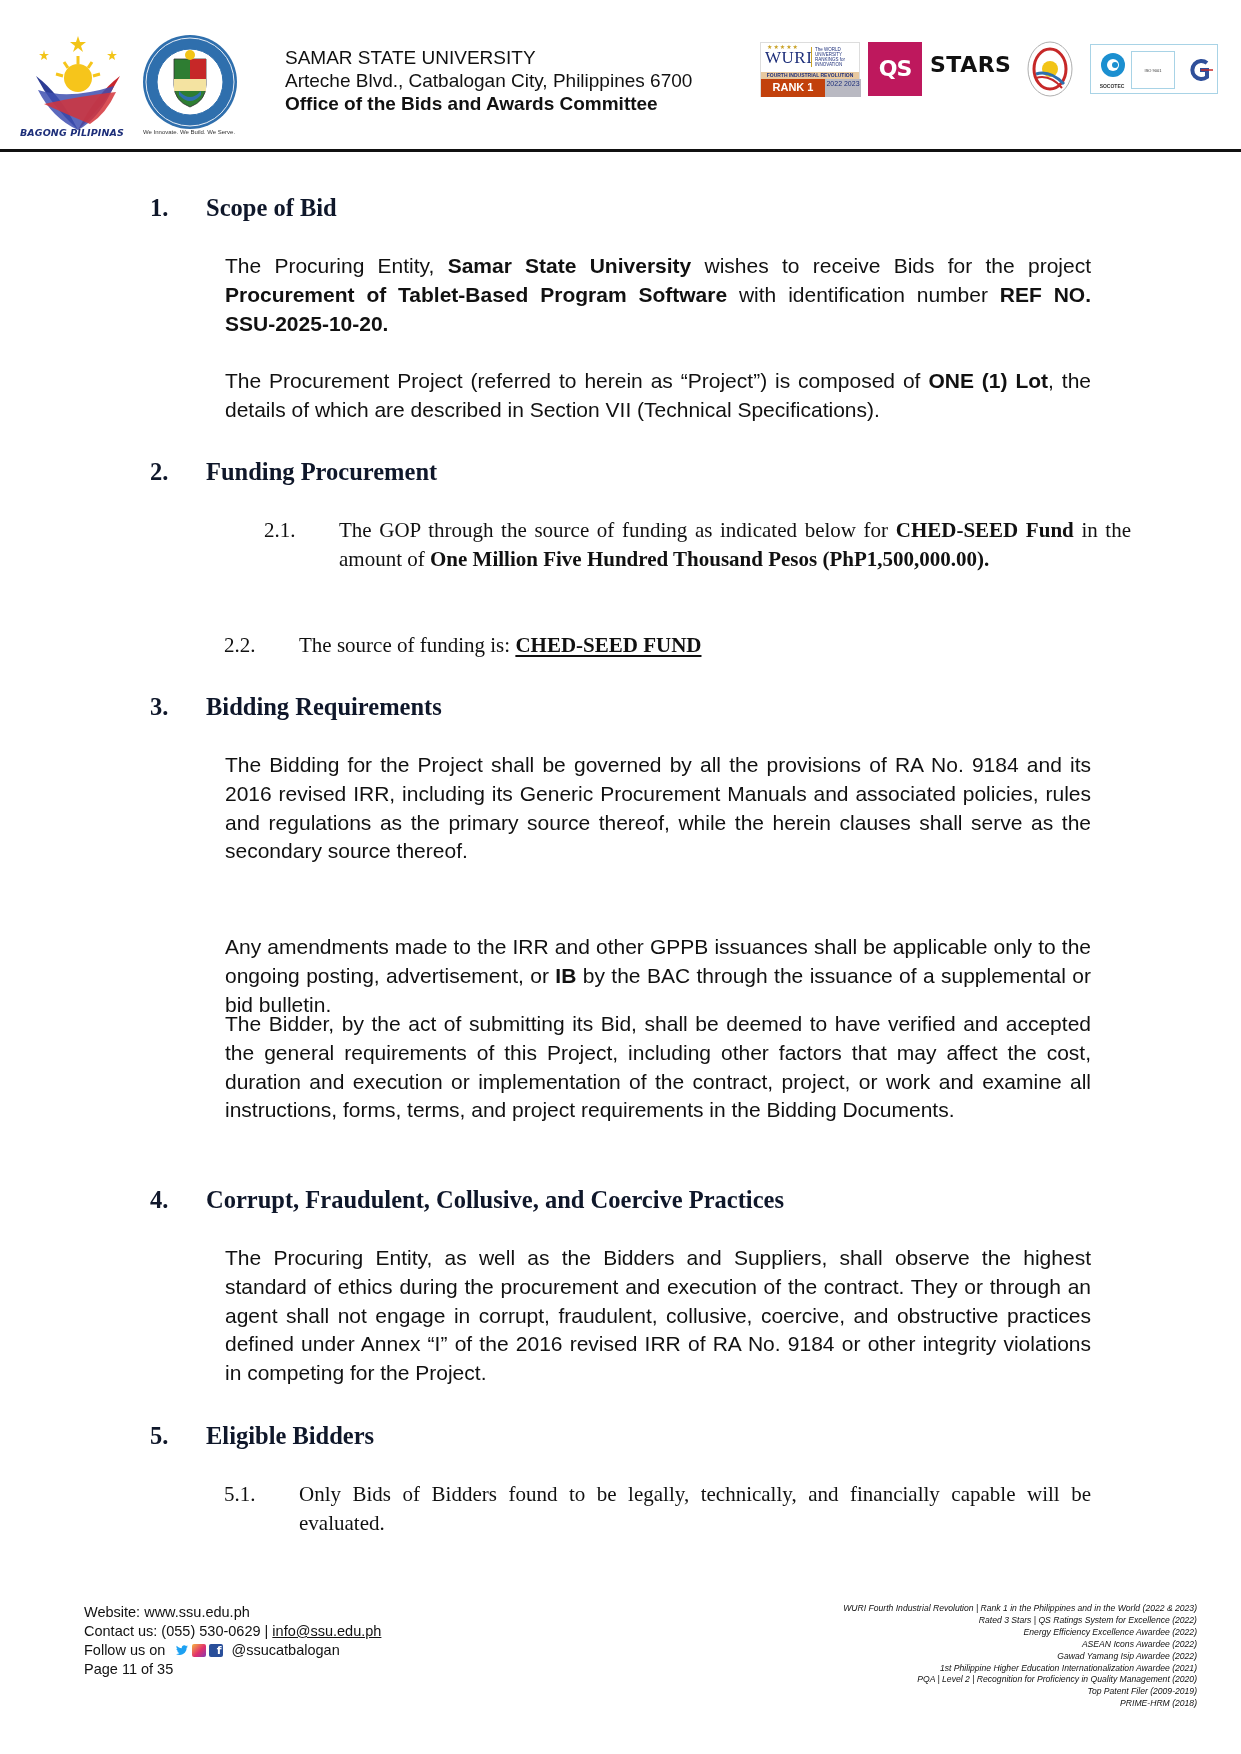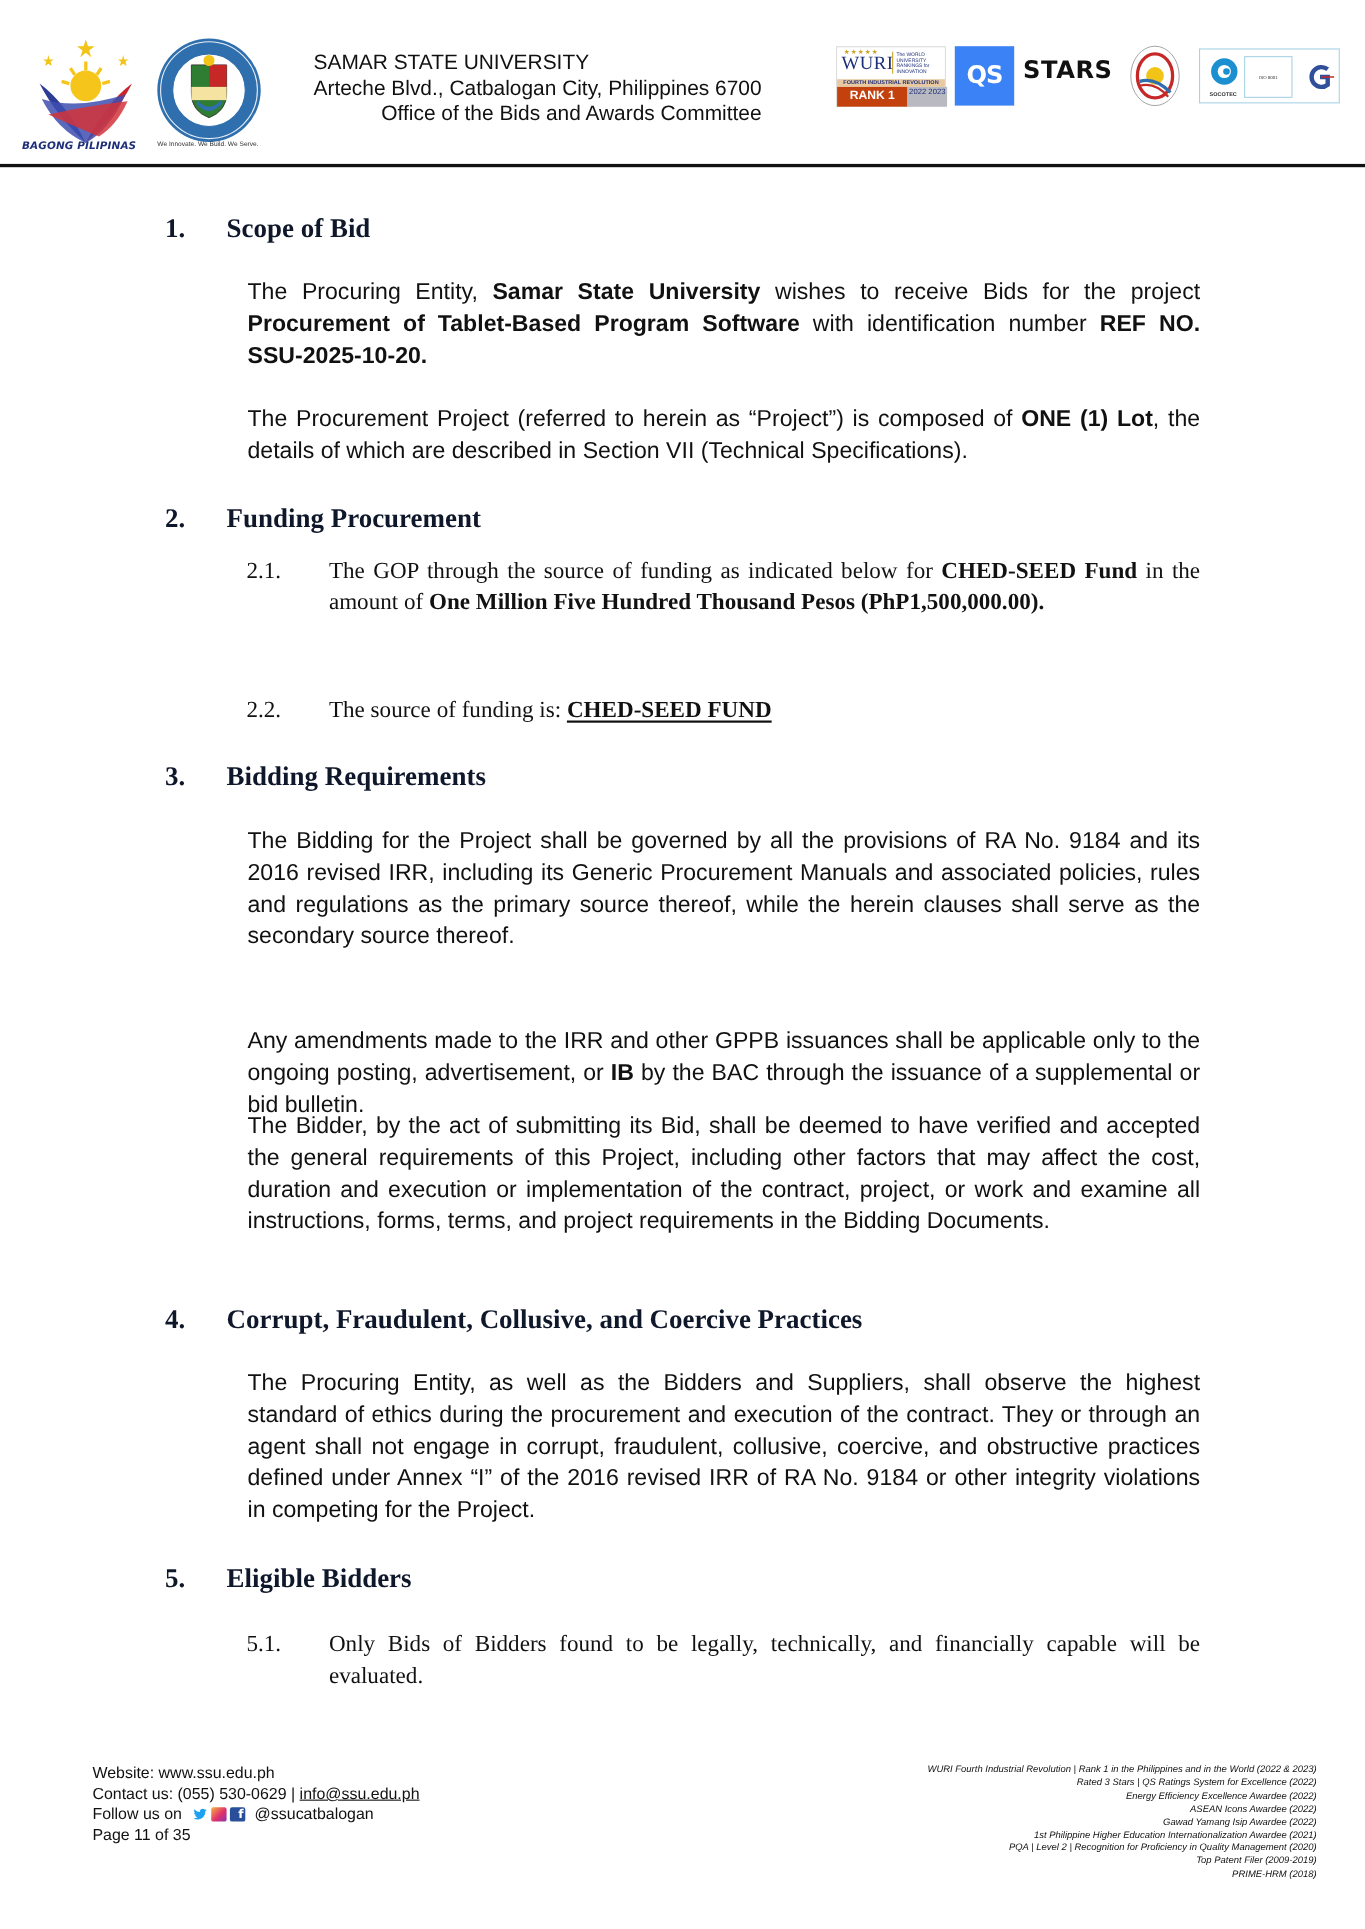--- a/index.html
+++ b/index.html
@@ -7,32 +7,32 @@
   body { position: relative; font-family: "Liberation Serif", serif; color: #111; }
 
   
   .header { position: absolute; left: 0; top: 0; width: 1241px; height: 152px; }
   .logo { position: absolute; }
   .bp-logo { left: 30px; top: 34px; width: 96px; height: 100px; }
   .bp-caption { position: absolute; left: 20px; top: 127px; font-family: "DejaVu Sans", sans-serif; font-weight: bold; font-style: italic; font-size: 9.5px; color: #1e2f7a; letter-spacing: 0.1px; }
   .ssu-seal { left: 141px; top: 33px; width: 98px; height: 98px; }
   .ssu-caption { position: absolute; left: 143px; top: 129px; font-family: "Liberation Sans", sans-serif; font-size: 6px; color: #333; }
   .org-text { position: absolute; left: 285px; top: 46px; font-family: "Liberation Sans", sans-serif; font-size: 19px; line-height: 23px; color: #111; }
-  .org-text .bold { font-weight: normal; text-align: right; }
+  .org-text .bold { font-weight: bold; }
 
   .badges { position: absolute; left: 760px; top: 40px; height: 56px; }
   .wuri { position: absolute; left: 0; top: 2px; width: 100px; height: 55px; background: #fff; border: 1px solid #ddd; }
   .wuri .brand { position: absolute; left: 4px; top: 5px; font-family: "Liberation Serif", serif; font-size: 17px; color: #1e2f7a; letter-spacing: 0.5px; }
   .wuri .stars { position: absolute; left: 6px; top: 0px; font-size: 6px; color: #c9a227; letter-spacing: 1px; }
   .wuri .tiny { position: absolute; left: 50px; top: 4px; width: 46px; font-family: "Liberation Sans", sans-serif; font-size: 4.5px; line-height: 5px; color: #1e2f7a; border-left: 1px solid #c9a227; padding-left: 3px; }
   .wuri .band { position: absolute; left: 0; top: 29px; width: 100%; height: 7px; background: #e8c9a0; font-family: "Liberation Sans", sans-serif; font-size: 5px; line-height: 7px; color: #1e2f7a; text-align: center; font-weight: bold; }
   .wuri .rank { position: absolute; left: 0; top: 36px; width: 64px; height: 18px; background: #c2410c; color: #fff; font-family: "Liberation Sans", sans-serif; font-weight: bold; font-size: 11px; line-height: 16px; text-align: center; }
   .wuri .years { position: absolute; left: 64px; top: 36px; width: 36px; height: 18px; background: #b9b9c2; color: #1e2f7a; font-family: "Liberation Sans", sans-serif; font-size: 7px; line-height: 8px; text-align: center; padding-top: 1px; }
 
-  .qs { position: absolute; left: 108px; top: 2px; width: 54px; height: 54px; background: #3b82f6; color: #fff; font-family: "DejaVu Sans", sans-serif; font-weight: bold; font-size: 22px; line-height: 54px; text-align: center; letter-spacing: -1px; }
+  .qs { position: absolute; left: 108px; top: 2px; width: 54px; height: 54px; background: #be185d; color: #fff; font-family: "DejaVu Sans", sans-serif; font-weight: bold; font-size: 22px; line-height: 54px; text-align: center; letter-spacing: -1px; }
   .stars-label { position: absolute; left: 170px; top: 12px; font-family: "DejaVu Sans", sans-serif; font-weight: bold; font-size: 22px; color: #111; letter-spacing: 0.5px; }
   .pqa { position: absolute; left: 266px; top: 0px; width: 48px; height: 58px; }
   .socotec { position: absolute; left: 330px; top: 4px; width: 128px; height: 50px; border: 1px solid #a8d3e6; background: #fff; }
   .socotec .inner-mid { position: absolute; left: 40px; top: 6px; width: 44px; height: 38px; border: 1px solid #a8d3e6; font-family: "Liberation Sans", sans-serif; font-size: 4px; line-height: 38px; text-align: center; color: #333; }
   .socotec .lbl { position: absolute; left: 4px; top: 38px; width: 34px; font-family: "Liberation Sans", sans-serif; font-size: 5px; font-weight: bold; color: #333; text-align: center; }
 
   .divider { position: absolute; left: 0; top: 149px; width: 1241px; height: 3px; background: #111; }
 
   
   .content { position: absolute; left: 0; top: 0; width: 1241px; }
@@ -140,21 +140,21 @@
   <div class="para" style="top:252px;">
     <span>The Procuring Entity, </span><b>Samar State University</b><span> wishes to receive Bids for the project </span><b>Procurement of Tablet-Based Program Software</b><span> with identification number </span><b>REF NO. SSU-2025-10-20.</b>
   </div>
   <div class="para" style="top:367px;">
     <span>The Procurement Project (referred to herein as “Project”) is composed of </span><b>ONE (1) Lot</b><span>, the details of which are described in Section VII (Technical Specifications).</span>
   </div>
 
   <div class="section-heading" style="top:458px;">
     <span class="num">2.</span><span>Funding Procurement</span>
   </div>
-  <div class="sub" style="top:504px; height:90px;">
+  <div class="sub" style="top:516px; height:90px;margin-left:40px;">
     <span class="sub-num">2.1.</span>
     <div class="sub-text">
       <span>The GOP through the source of funding as indicated below for </span><b>CHED-SEED Fund</b><span> in the amount of </span><b>One Million Five Hundred Thousand Pesos (PhP1,500,000.00).</b>
     </div>
   </div>
   <div class="sub" style="top:631px; height:30px;">
     <span class="sub-num">2.2.</span>
     <div class="sub-text">
       <span>The source of funding is: </span><b class="u">CHED-SEED FUND</b>
     </div>

